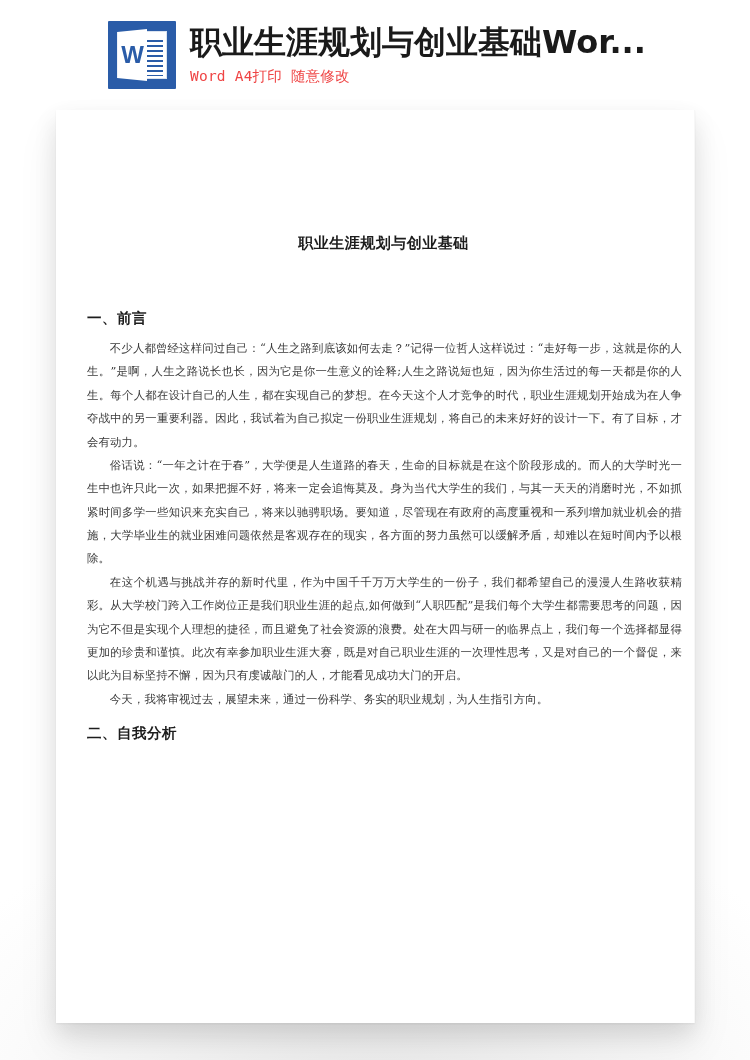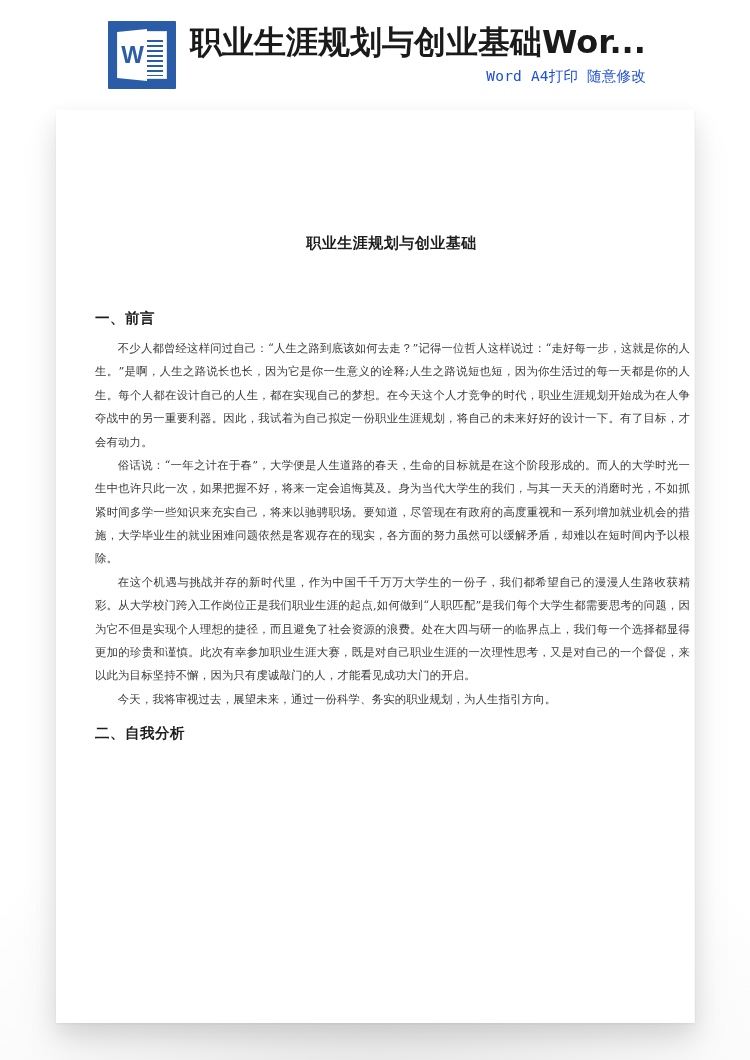--- a/index.html
+++ b/index.html
@@ -88,38 +88,38 @@
     font-family: "Liberation Sans", "DejaVu Sans", sans-serif;
     font-weight: 700;
     font-size: 24px;
     letter-spacing: -1px;
     line-height: 1;
   }
 
   .header-texts {
     display: flex;
     flex-direction: column;
-    align-items: flex-end;
+    align-items: flex-start;
     justify-content: center;
   }
   #header-title {
     font-family: "DejaVu Sans", "Liberation Sans", sans-serif;
     font-size: 32px;
     font-weight: 700;
     color: #1a1a1a;
     line-height: 1.15;
     white-space: nowrap;
     letter-spacing: 0px;
   }
   #header-subtitle {
     margin-top: 7px;
     font-family: "DejaVu Sans Mono", "Liberation Mono", monospace;
     font-size: 14.5px;
     font-weight: 400;
-    color: #1d4ed8;
+    color: #ef4444;
     letter-spacing: 0.2px;
     white-space: nowrap;
   }
 
   
   #doc-page {
     position: absolute;
     left: 56px;
     top: 110px;
     width: 639px;
@@ -128,21 +128,21 @@
     box-shadow:
       0 1px 2px rgba(0,0,0,0.05),
       0 10px 22px rgba(0,0,0,0.10),
       0 22px 40px rgba(0,0,0,0.07);
     z-index: 3;
     overflow: hidden;
   }
 
   #doc-inner {
     position: absolute;
-    left: 16px; top: 0;
+    left: 8px; top: 0;
     width: 639px;
     padding: 0 11px;
   }
 
   #doc-title {
     text-align: center;
     font-family: "DejaVu Sans", "Liberation Sans", sans-serif;
     font-size: 15px;
     font-weight: 700;
     color: #1d1d1d;

